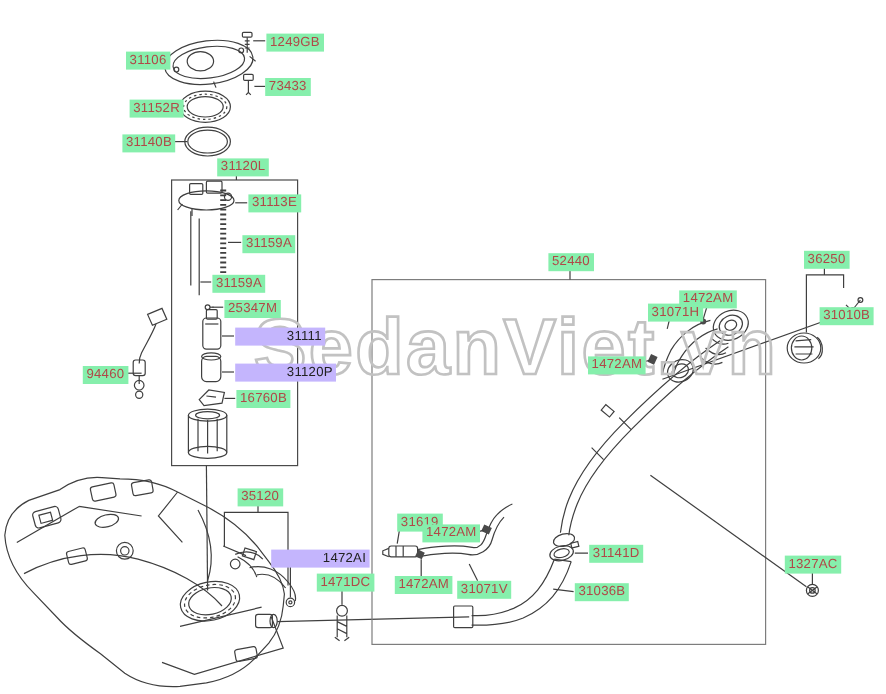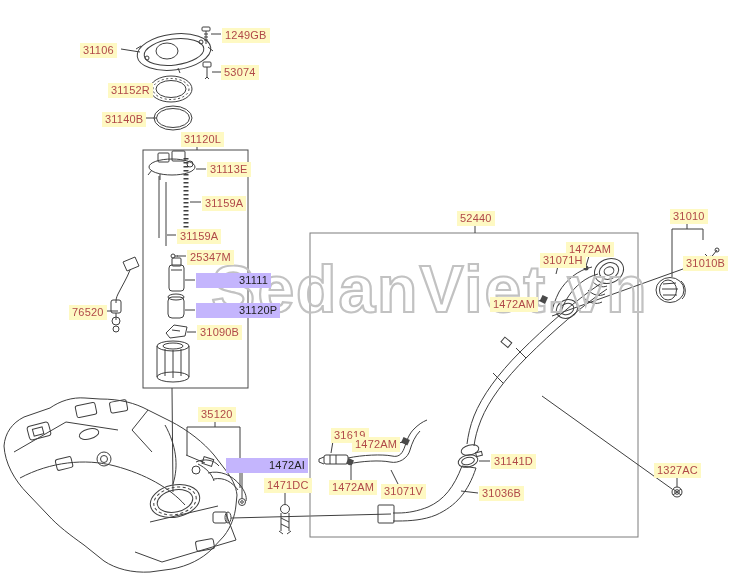--- a/index.html
+++ b/index.html
@@ -5,21 +5,21 @@
   html,body{margin:0;padding:0;background:#fff;}
   #stage{
     position:relative;width:738px;height:578px;background:#ffffff;overflow:hidden;
     font-family:"Liberation Sans", sans-serif;
   }
   #drawing{position:absolute;left:0;top:0;}
   .lbl{
     position:absolute;font-size:11px;line-height:13px;padding:1px 3px;
     white-space:nowrap;letter-spacing:0.2px;
   }
-  .lbl.pink{background:#fef9c3;color:#b04848;}
+  .lbl.pink{background:#86efac;color:#b04848;}
   .lbl.gray{background:#c4b5fd;color:#222222;padding-left:43px;}
 </style>
 </head>
 <body>
 
 <div id="stage">
 
   <svg id="drawing" width="738" height="578" viewBox="0 0 738 578" fill="none" stroke="#3f3f3f" stroke-width="1">
 
     <g>
@@ -235,39 +235,39 @@
       <path d="M351,480 L351,466"></path>
       <path d="M398,484 L391,470"></path>
       <path d="M490,461 L479,461"></path>
       <path d="M478,493 L461,491"></path>
       <path d="M677,477 L677,487"></path>
     </g>
 
     <text x="430" y="312" font-size="66" font-weight="bold" text-anchor="middle" fill="none" stroke="#c2c2c2" stroke-width="2.2" letter-spacing="2">SedanViet.vn</text>
   </svg>
 
-  <div class="lbl pink" style="left:80px;top:43px">31106</div>
+  <div class="lbl pink" style="left:105px;top:43px">31106</div>
   <div class="lbl pink" style="left:222px;top:28px">1249GB</div>
-  <div class="lbl pink" style="left:221px;top:65px">53074</div>
+  <div class="lbl pink" style="left:221px;top:65px">73433</div>
   <div class="lbl pink" style="left:108px;top:83px">31152R</div>
   <div class="lbl pink" style="left:102px;top:112px">31140B</div>
   <div class="lbl pink" style="left:181px;top:132px">31120L</div>
   <div class="lbl pink" style="left:207px;top:162px">31113E</div>
   <div class="lbl pink" style="left:202px;top:196px">31159A</div>
   <div class="lbl pink" style="left:177px;top:229px">31159A</div>
   <div class="lbl pink" style="left:187px;top:250px">25347M</div>
   <div class="lbl gray" style="left:196px;top:273px">31111</div>
   <div class="lbl gray" style="left:196px;top:303px">31120P</div>
-  <div class="lbl pink" style="left:197px;top:325px">31090B</div>
-  <div class="lbl pink" style="left:69px;top:305px">76520</div>
+  <div class="lbl pink" style="left:197px;top:325px">16760B</div>
+  <div class="lbl pink" style="left:69px;top:305px">94460</div>
   <div class="lbl pink" style="left:457px;top:211px">52440</div>
   <div class="lbl pink" style="left:566px;top:242px">1472AM</div>
   <div class="lbl pink" style="left:540px;top:253px">31071H</div>
   <div class="lbl pink" style="left:490px;top:297px">1472AM</div>
-  <div class="lbl pink" style="left:670px;top:209px">31010</div>
+  <div class="lbl pink" style="left:670px;top:209px">36250</div>
   <div class="lbl pink" style="left:683px;top:256px">31010B</div>
   <div class="lbl pink" style="left:198px;top:407px">35120</div>
   <div class="lbl gray" style="left:226px;top:458px">1472AI</div>
   <div class="lbl pink" style="left:264px;top:478px">1471DC</div>
   <div class="lbl pink" style="left:331px;top:428px">31619</div>
   <div class="lbl pink" style="left:352px;top:437px">1472AM</div>
   <div class="lbl pink" style="left:329px;top:480px">1472AM</div>
   <div class="lbl pink" style="left:381px;top:484px">31071V</div>
   <div class="lbl pink" style="left:491px;top:454px">31141D</div>
   <div class="lbl pink" style="left:479px;top:486px">31036B</div>

